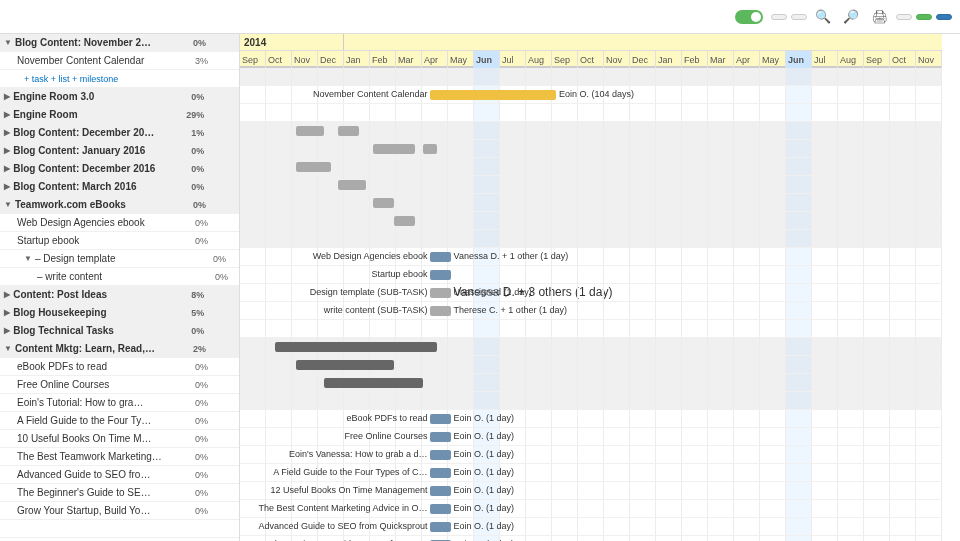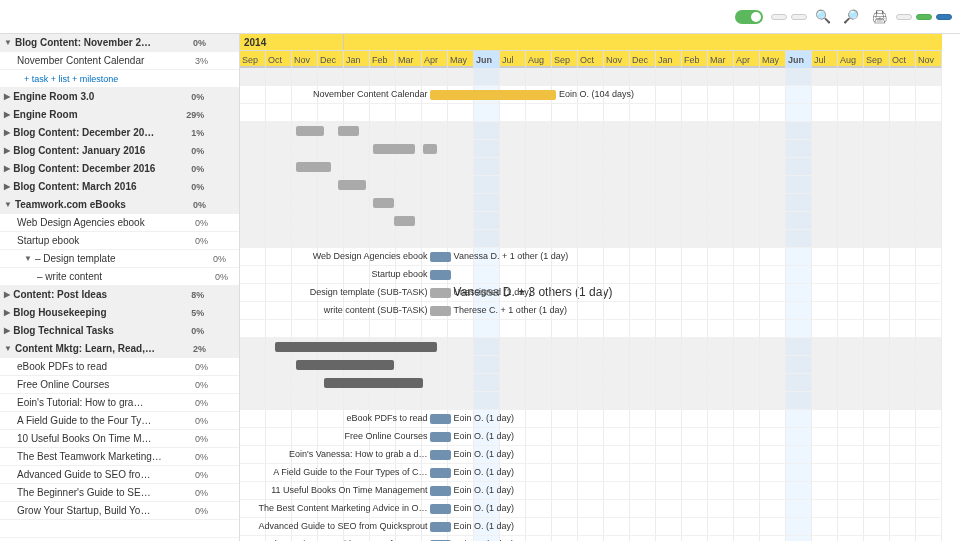--- a/index.html
+++ b/index.html
@@ -313,21 +313,21 @@
       <span class="task-percent">0%</span>
     </div>
       <div class="task-row" style="padding-left: 14px;">
       <span class="task-chevron"></span>
 
     </div>
     </div>
 
   <div class="gantt-panel" id="ganttPanel">
       <div style="position: relative; width: 702px; min-width: 702px;">
-        <div style="position: sticky; top: 0px; z-index: 5; background: #fde047; height: 34px; width: 702px; border-bottom: 2px solid rgb(204, 204, 204);">
+        <div style="position: sticky; top: 0px; z-index: 5; background: #fef9c3; height: 34px; width: 702px; border-bottom: 2px solid rgb(204, 204, 204);">
           <div style="display: flex; height: 17px; align-items: center; border-bottom: 1px solid rgb(221, 221, 221);">
             <div style="width: 104px; font-size: 10px; font-weight: bold; color: rgb(51, 51, 51); padding-left: 4px; border-right: 1px solid rgb(204, 204, 204); height: 100%; display: flex; align-items: center;">2014</div>
           </div>
           <div style="display: flex; height: 17px; align-items: center;">
             <div style="width: 26px; font-size: 9px; color: rgb(85, 85, 85); padding-left: 2px; border-right: 1px solid rgb(224, 224, 224); height: 100%; display: flex; align-items: center;">Sep</div>
             <div style="width: 26px; font-size: 9px; color: rgb(85, 85, 85); padding-left: 2px; border-right: 1px solid rgb(224, 224, 224); height: 100%; display: flex; align-items: center;">Oct</div>
             <div style="width: 26px; font-size: 9px; color: rgb(85, 85, 85); padding-left: 2px; border-right: 1px solid rgb(224, 224, 224); height: 100%; display: flex; align-items: center;">Nov</div>
             <div style="width: 26px; font-size: 9px; color: rgb(85, 85, 85); padding-left: 2px; border-right: 1px solid rgb(224, 224, 224); height: 100%; display: flex; align-items: center;">Dec</div>
             <div style="width: 26px; font-size: 9px; color: rgb(85, 85, 85); padding-left: 2px; border-right: 1px solid rgb(224, 224, 224); height: 100%; display: flex; align-items: center;">Jan</div>
             <div style="width: 26px; font-size: 9px; color: rgb(85, 85, 85); padding-left: 2px; border-right: 1px solid rgb(224, 224, 224); height: 100%; display: flex; align-items: center;">Feb</div>
@@ -1081,21 +1081,21 @@
             <div style="position: absolute; top: 0px; bottom: 0px; left: 442px; width: 26px; border-right: 1px solid rgb(236, 236, 236);"></div>
             <div style="position: absolute; top: 0px; bottom: 0px; left: 468px; width: 26px; border-right: 1px solid rgb(236, 236, 236);"></div>
             <div style="position: absolute; top: 0px; bottom: 0px; left: 494px; width: 26px; border-right: 1px solid rgb(236, 236, 236);"></div>
             <div style="position: absolute; top: 0px; bottom: 0px; left: 520px; width: 26px; border-right: 1px solid rgb(236, 236, 236);"></div>
             <div style="position: absolute; top: 0px; bottom: 0px; left: 546px; width: 26px; border-right: 1px solid rgb(236, 236, 236); background: rgba(200, 230, 255, 0.3);"></div>
             <div style="position: absolute; top: 0px; bottom: 0px; left: 572px; width: 26px; border-right: 1px solid rgb(236, 236, 236);"></div>
             <div style="position: absolute; top: 0px; bottom: 0px; left: 598px; width: 26px; border-right: 1px solid rgb(236, 236, 236);"></div>
             <div style="position: absolute; top: 0px; bottom: 0px; left: 624px; width: 26px; border-right: 1px solid rgb(236, 236, 236);"></div>
             <div style="position: absolute; top: 0px; bottom: 0px; left: 650px; width: 26px; border-right: 1px solid rgb(236, 236, 236);"></div>
             <div style="position: absolute; top: 0px; bottom: 0px; left: 676px; width: 26px; border-right: 1px solid rgb(236, 236, 236);"></div>
-            <span style="position: absolute; right: 514.46px; top: 3px; font-size: 9px; color: rgb(51, 51, 51); white-space: nowrap;">11 Useful Books On Time Management</span>
+            <span style="position: absolute; right: 514.46px; top: 3px; font-size: 9px; color: rgb(51, 51, 51); white-space: nowrap;">12 Useful Books On Time Management</span>
             <span style="position: absolute; left: 213.6px; top: 3px; font-size: 9px; color: rgb(51, 51, 51); white-space: nowrap;">Eoin O. (1 day)</span>
             <div style="position: absolute; left: 189.54px; width: 21.06px; top: 4px; height: 10px; border-radius: 2px; z-index: 2; background: rgb(112, 144, 176);"></div>
           </div>
           <div style="position: relative; height: 18px; border-bottom: 1px solid rgb(240, 240, 240); width: 702px;">
             <div style="position: absolute; top: 0px; bottom: 0px; left: 0px; width: 26px; border-right: 1px solid rgb(236, 236, 236);"></div>
             <div style="position: absolute; top: 0px; bottom: 0px; left: 26px; width: 26px; border-right: 1px solid rgb(236, 236, 236);"></div>
             <div style="position: absolute; top: 0px; bottom: 0px; left: 52px; width: 26px; border-right: 1px solid rgb(236, 236, 236);"></div>
             <div style="position: absolute; top: 0px; bottom: 0px; left: 78px; width: 26px; border-right: 1px solid rgb(236, 236, 236);"></div>
             <div style="position: absolute; top: 0px; bottom: 0px; left: 104px; width: 26px; border-right: 1px solid rgb(236, 236, 236);"></div>
             <div style="position: absolute; top: 0px; bottom: 0px; left: 130px; width: 26px; border-right: 1px solid rgb(236, 236, 236);"></div>

